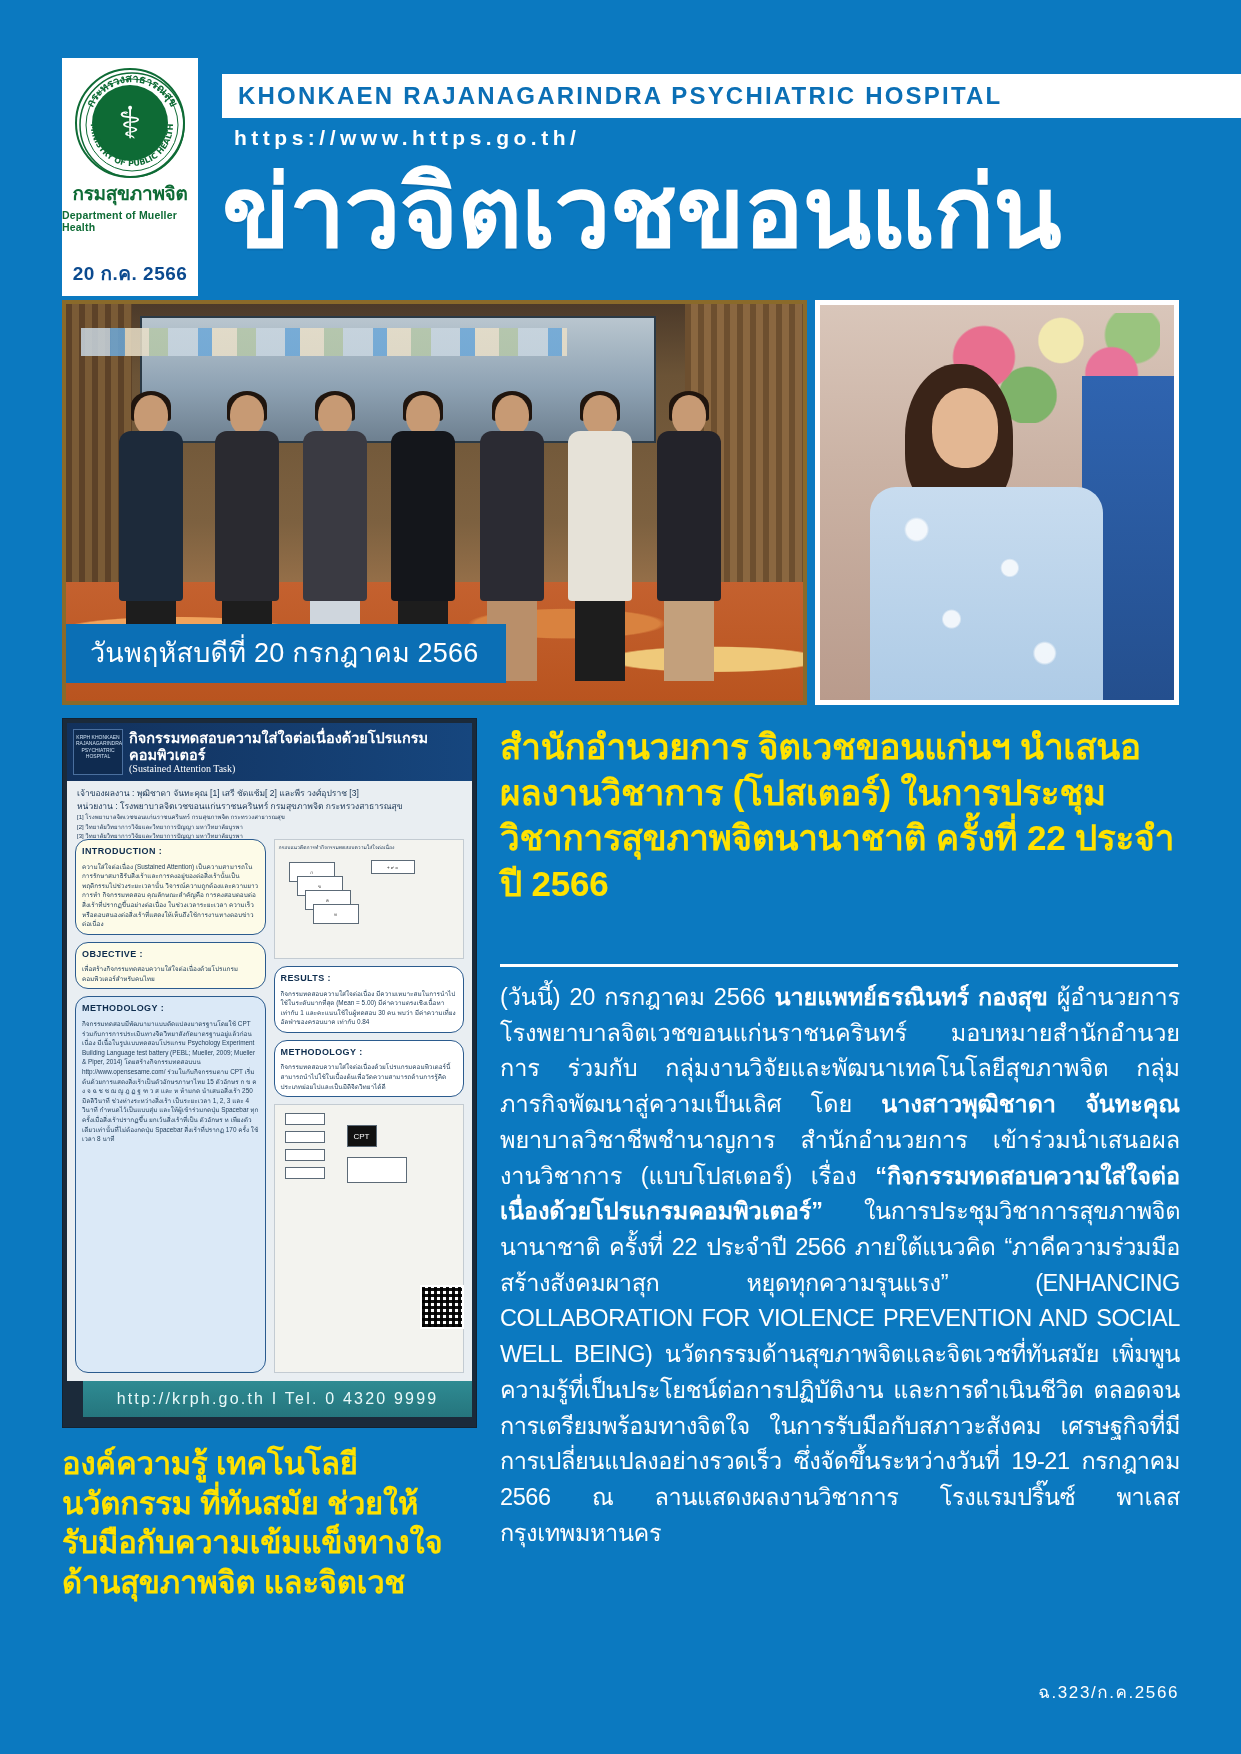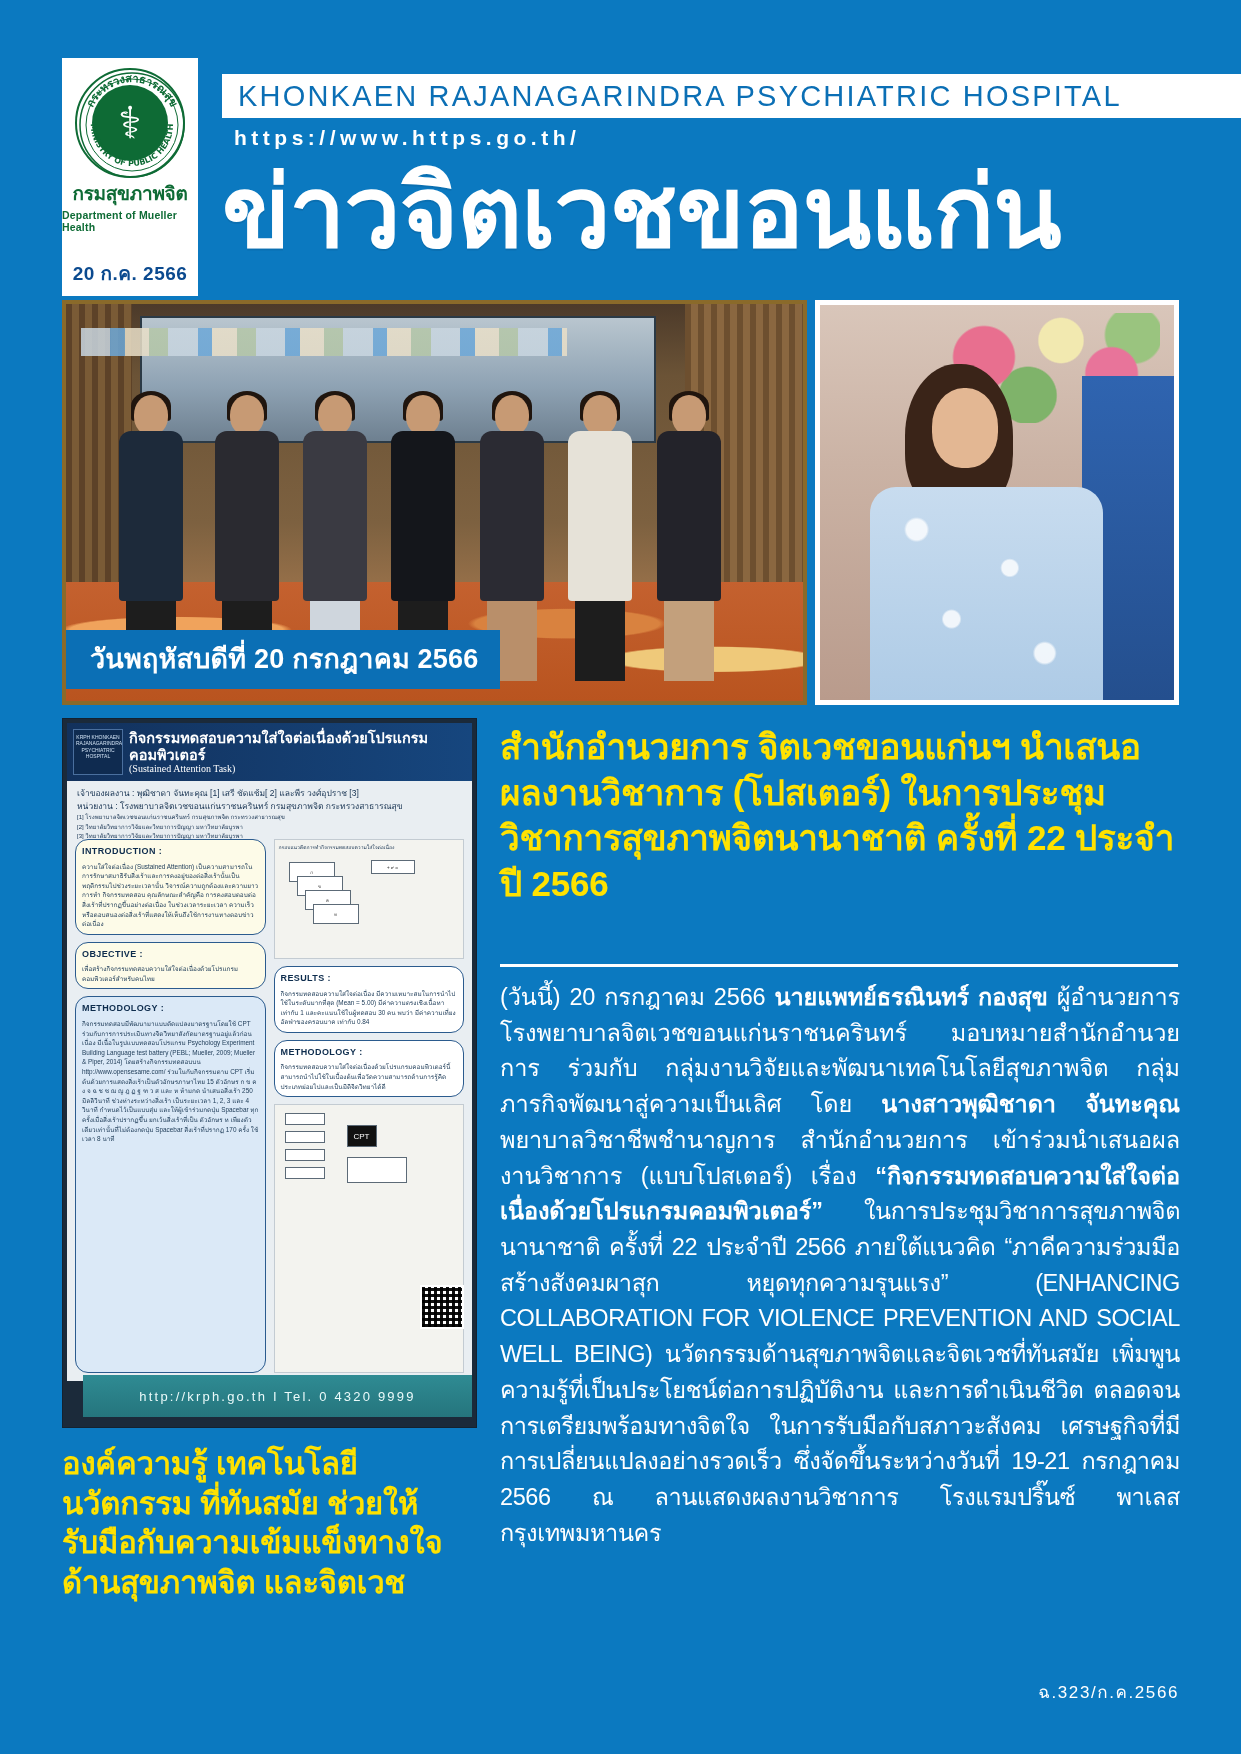--- a/index.html
+++ b/index.html
@@ -83,22 +83,22 @@
     position: absolute;
     left: 222px; top: 74px;
     width: 1070px; height: 44px;
     background: #ffffff;
     display: flex;
     align-items: center;
     padding-left: 16px;
   }
   .title-bar span {
     color: #0b6fb5;
-    font-size: 29px;
-    font-weight: normal;
+    font-size: 24px;
+    font-weight: bold;
     letter-spacing: 2.2px;
     white-space: nowrap;
   }
   .url-line {
     position: absolute;
     left: 234px; top: 126px;
     color: #ffffff;
     font-size: 21px;
     font-weight: bold;
     letter-spacing: 4.5px;
@@ -184,26 +184,26 @@
   }
   .person .legs {
     position: absolute; left: 50%; bottom: 0;
     transform: translateX(-50%);
     width: 50px; height: 28%;
     background: #1d1d1d;
   }
 
   .hero-caption {
     position: absolute;
-    left: 0; bottom: 12px;
+    left: 0; bottom: 18px;
     background: #0b6fb5;
     color: #ffffff;
     font-size: 27px;
-    font-weight: bold;
-    padding: 7px 22px 9px 24px;
+    font-weight: normal;
+    padding: 7px 28px 9px 24px;
     white-space: nowrap;
     letter-spacing: 0.2px;
   }
 
   .hero-side {
     position: relative;
     flex: 1 1 auto;
     border: 5px solid #ffffff;
     overflow: hidden;
     background: linear-gradient(180deg,#d9c6ba 0%,#cbb3a5 40%,#b99b8c 100%);
@@ -324,25 +324,25 @@
   .pdiagram .bx {
     position: absolute;
     border: 1px solid #5c6a77;
     background: #ffffff;
     font-size: 4.5px;
     color: #333;
     display: flex; align-items: center; justify-content: center;
     text-align: center;
   }
   .poster-footer {
-    position: absolute; left: 20px; right: 4px; bottom: 10px; height: 42px;
+    position: absolute; left: 20px; right: 4px; bottom: 10px; height: 36px;
     background: linear-gradient(180deg,#2f8b93 0%,#25757d 100%);
     color: #eafafa;
     display: flex; align-items: center; justify-content: center;
-    font-size: 13px;
+    font-size: 16px;
     letter-spacing: 2.2px;
   }
   .poster-qr {
     position: absolute; right: 8px; bottom: 52px;
     width: 44px; height: 44px;
     background:
       repeating-linear-gradient(90deg,#111 0 3px,#fff 3px 6px),
       repeating-linear-gradient(0deg,#111 0 3px,#fff 3px 6px);
     background-blend-mode: multiply;
     border: 2px solid #fff;

